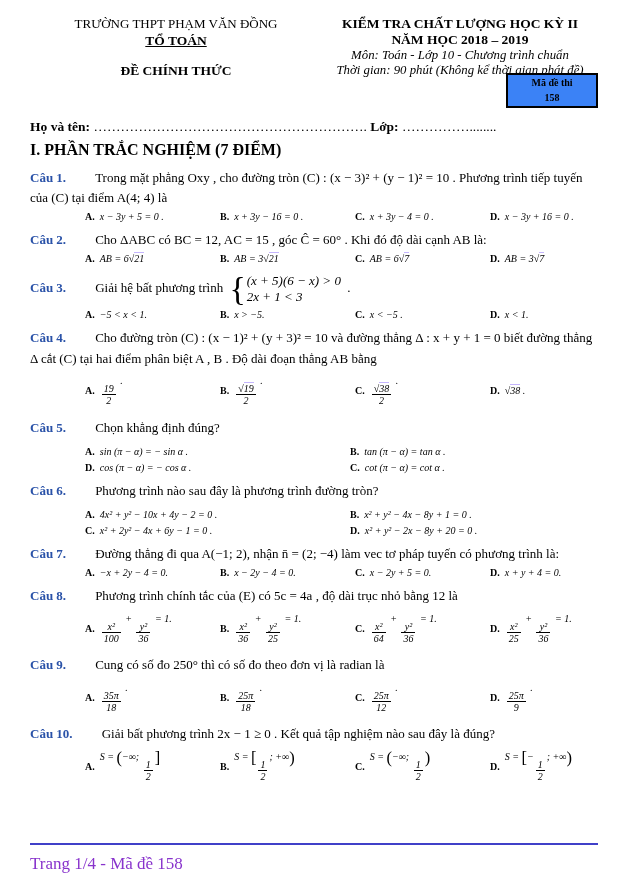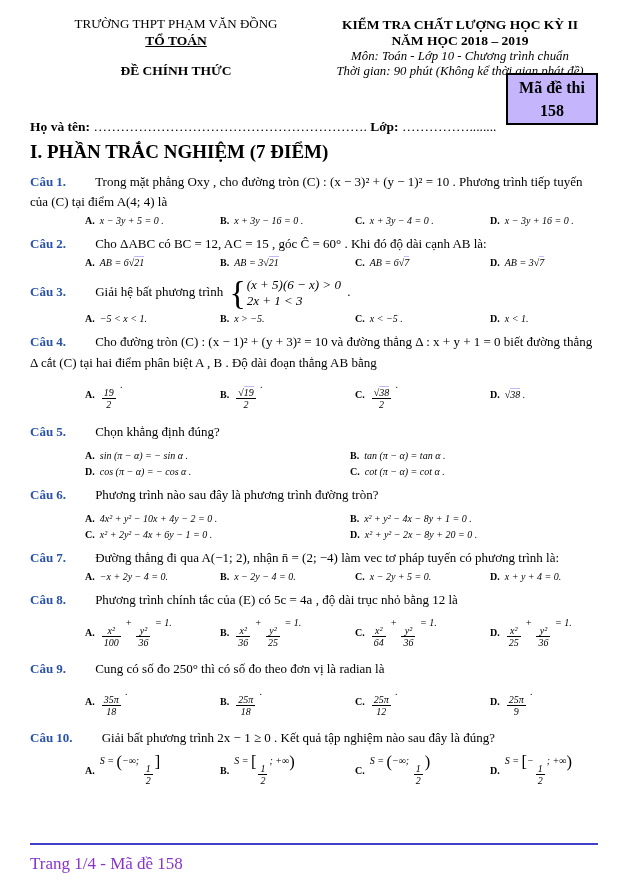--- a/index.html
+++ b/index.html
@@ -10,38 +10,38 @@
     background:#fff;color:#000;
     font-family:"Liberation Serif", serif;
     font-size:13px;
     box-sizing:border-box;
     padding:16px 30px 0 30px;
     --q-blue:#2a52a8;
     --footer-purple:#8833cc;
     --line-blue:#4040c8;
   }
   
-  .header{display:flex;align-items:center;}
+  .header{display:flex;}
   .h-left{width:292px;text-align:center;}
   .h-right{flex:1;text-align:center;}
   .school{font-size:13px;}
   .dept{font-weight:bold;text-decoration:underline;font-size:13.5px;margin-top:1px;}
   .official{font-weight:bold;font-size:13.5px;margin-top:14px;text-align:center;}
   .title1,.title2{font-weight:bold;font-size:13.5px;}
   .subject,.duration{font-style:italic;font-size:12.8px;}
   .meta{position:relative;height:52px;margin-top:2px;}
   .code-box{
     position:absolute;right:0;top:-8px;width:80px;
     border:2px solid #000;text-align:center;font-weight:bold;
-    font-size:16px;line-height:1.45;padding:1px 4px;background:#c4b5fd;
+    font-size:10px;line-height:1.45;padding:1px 4px;background:#3b82f6;
   }
   .name-line{position:absolute;left:0;top:38px;font-size:13.5px;white-space:nowrap;}
   .name-line b{font-weight:bold;}
   
-  .section-title{font-weight:bold;font-size:19px;margin:8px 0 9px 0;}
+  .section-title{font-weight:bold;font-size:16px;margin:8px 0 9px 0;}
   
   .question{margin-bottom:8px;}
   .stem{margin:0 0 3px 0;line-height:1.55;}
   .qlabel{color:var(--q-blue);font-weight:bold;margin-right:29px;}
   .opts{padding-left:55px;}
   .opts4{display:grid;grid-template-columns:135px 135px 135px auto;}
   .opts2{display:grid;grid-template-columns:265px auto;row-gap:5px;margin-top:8px;}
   .opt{white-space:nowrap;font-style:italic;font-size:10px;}
   .olabel{font-weight:bold;font-style:normal;margin-right:5px;}
   .tall .opt{display:flex;align-items:center;min-height:38px;}

